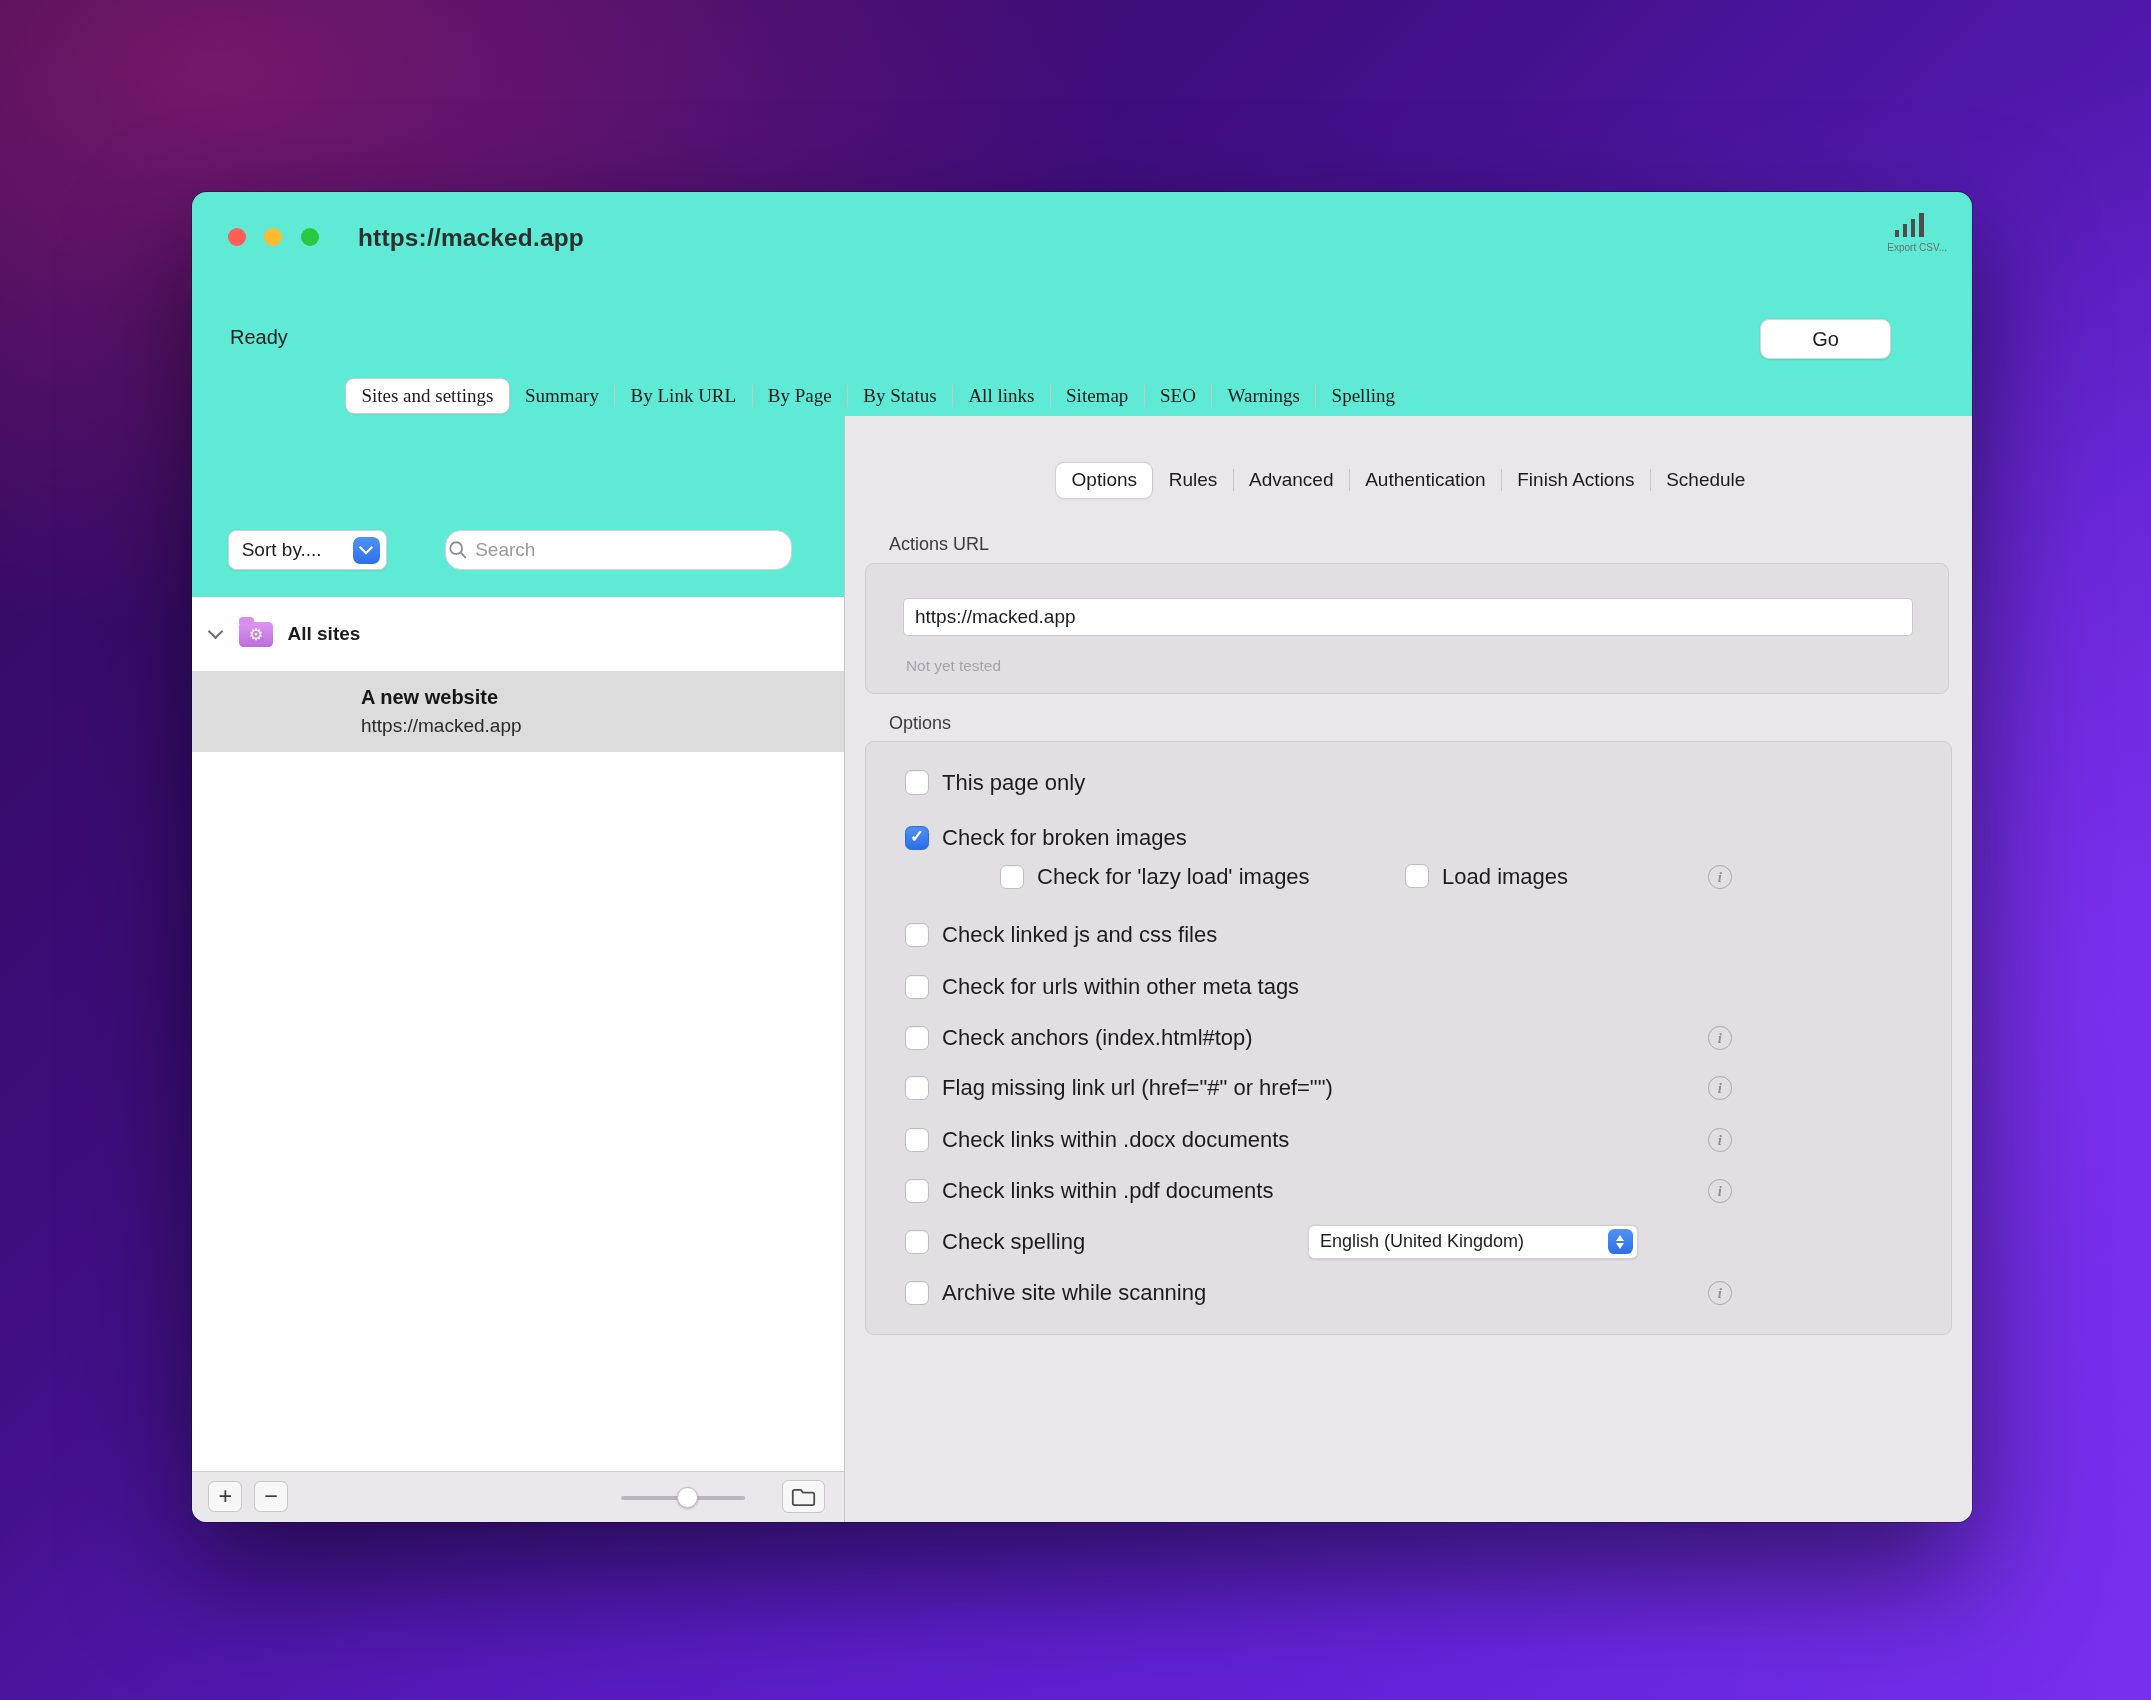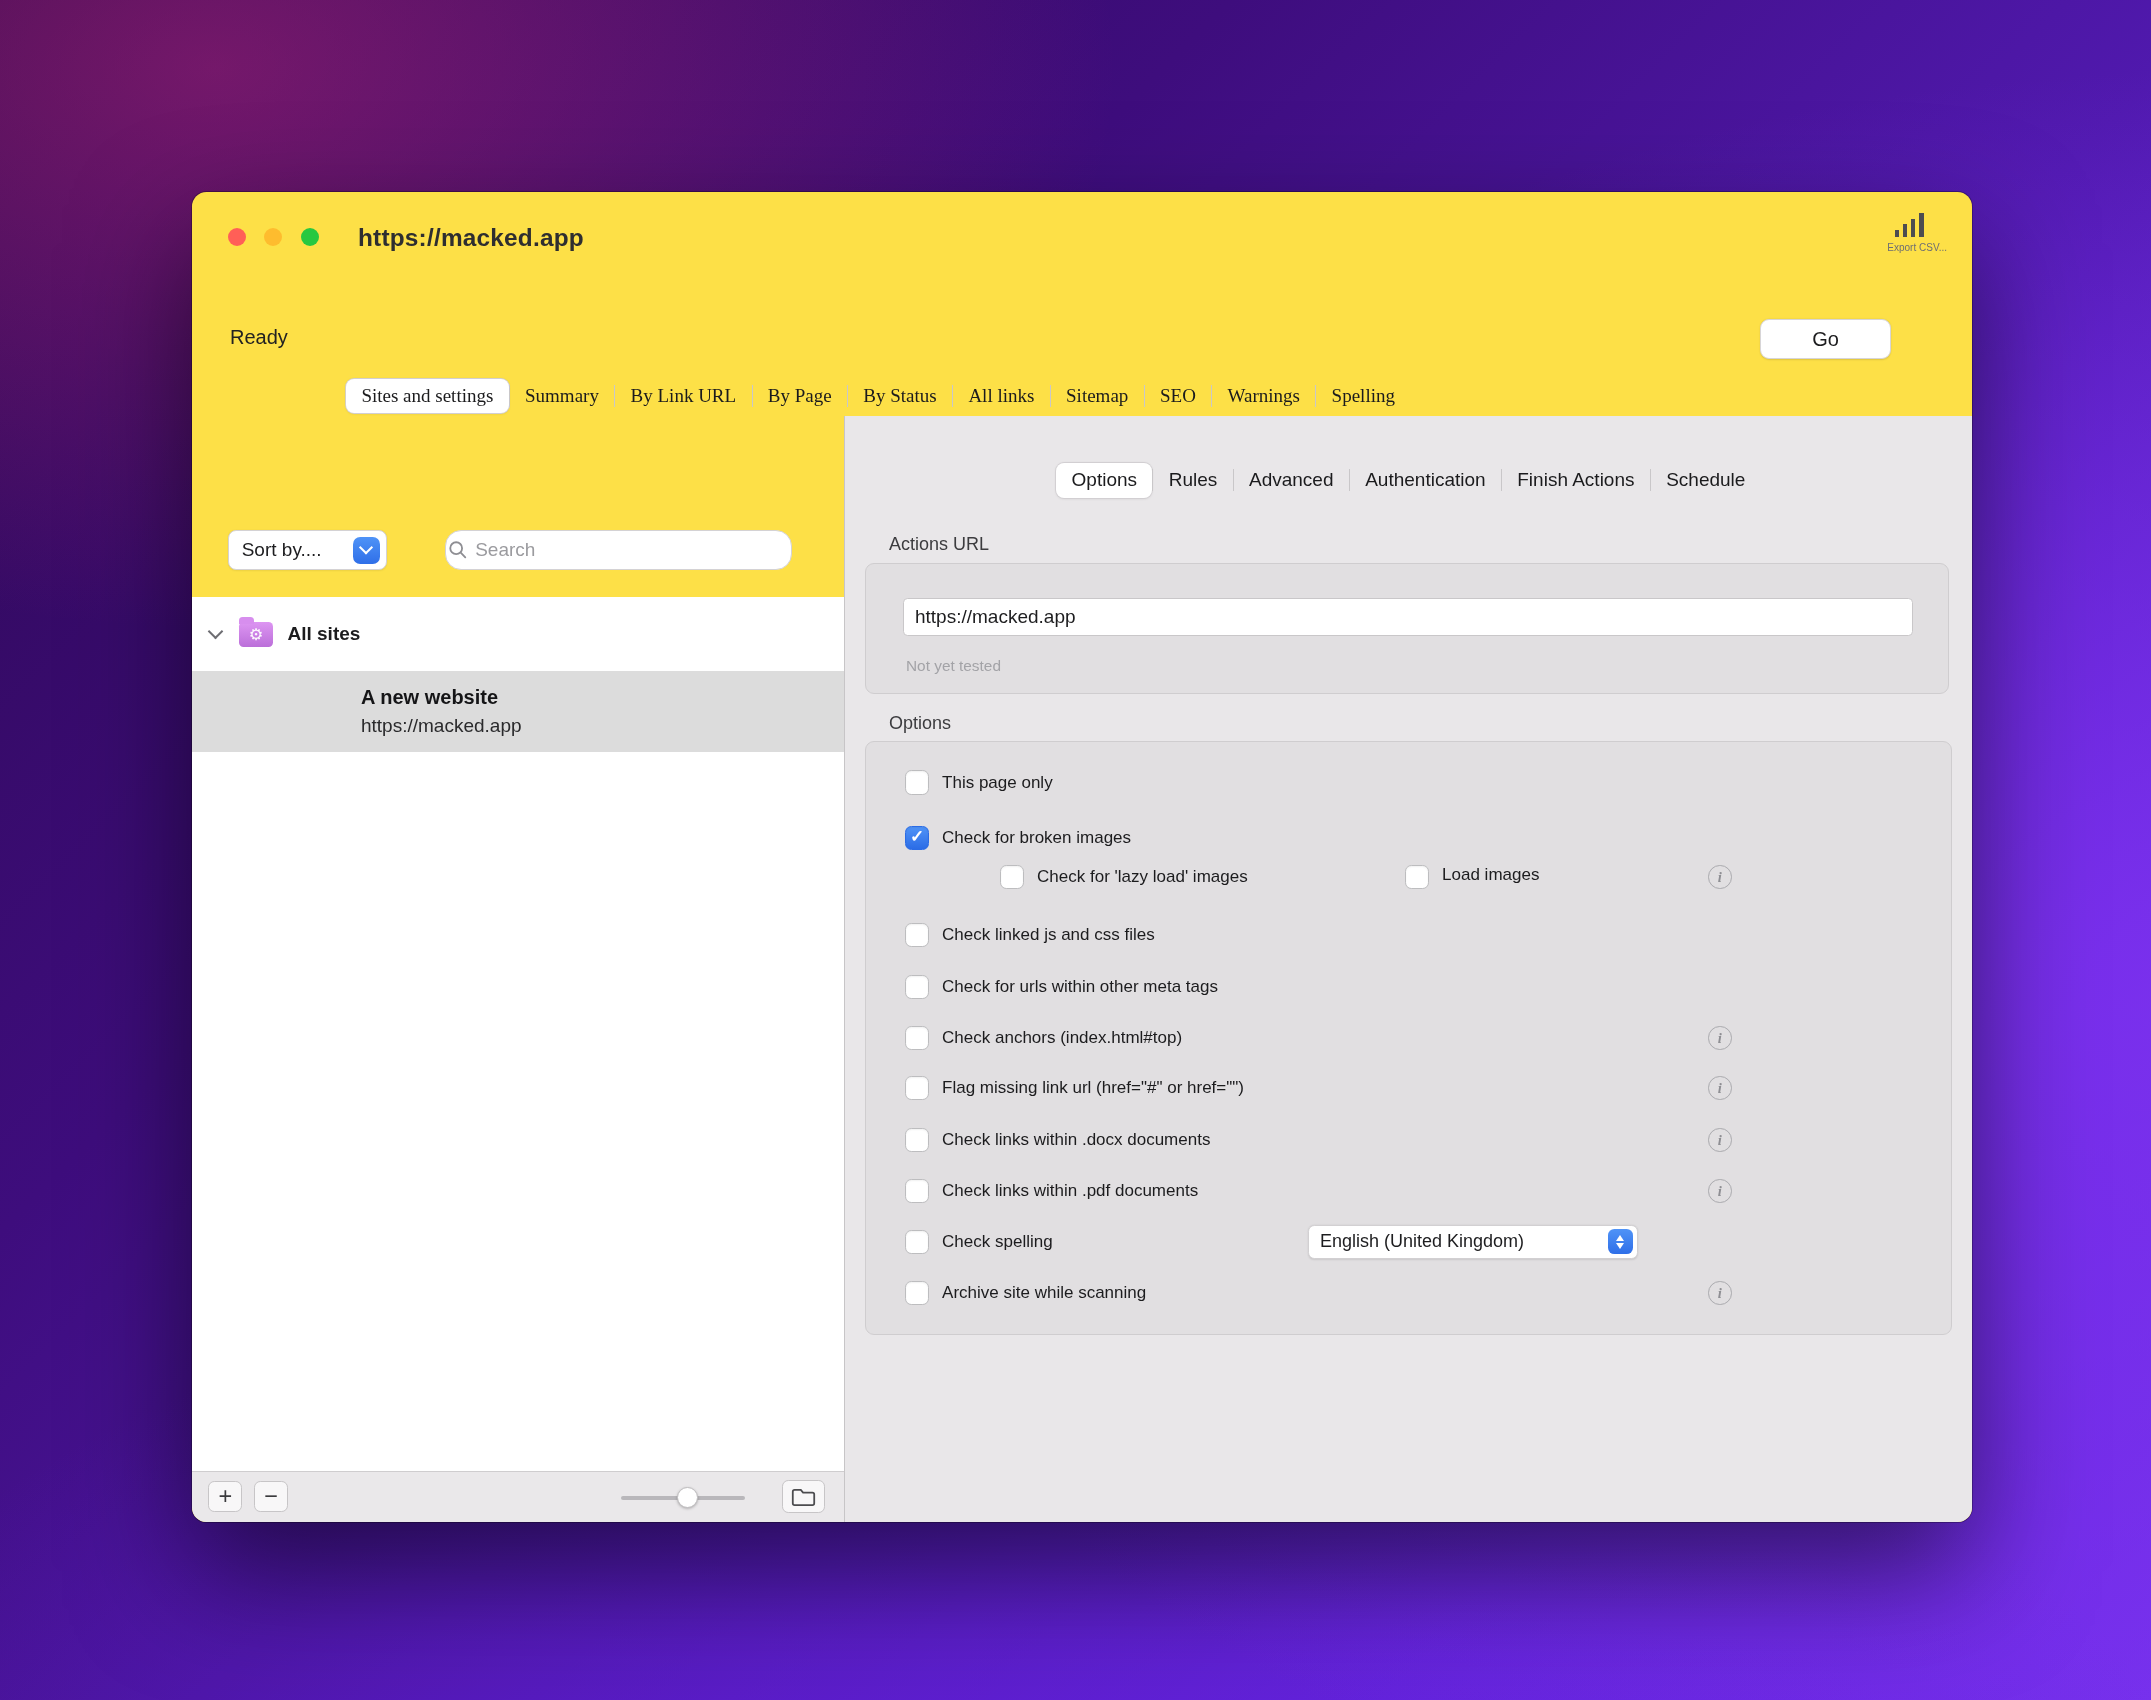--- a/index.html
+++ b/index.html
@@ -10,21 +10,21 @@
     overflow: hidden;
     background:
       radial-gradient(70% 55% at 10% 4%, rgba(226,48,132,0.38), rgba(226,48,132,0) 60%),
       radial-gradient(95% 75% at 104% 58%, rgba(126,50,240,0.85), rgba(126,50,240,0) 72%),
       radial-gradient(85% 60% at 45% 115%, rgba(96,30,216,0.75), rgba(96,30,216,0) 70%),
       linear-gradient(135deg, #2d0850 0%, #3e0d7d 32%, #5019ae 58%, #6526dd 80%, #7530ec 100%);
   }
 
   .window {
     position: absolute; left: 192px; top: 192px; width: 1780px; height: 1330px;
-    background: #fde047; border-radius: 14.5px; overflow: hidden;
+    background: #5eead4; border-radius: 14.5px; overflow: hidden;
     box-shadow: 0 50px 118px rgba(0,0,0,.55), 0 0 0 0.9px rgba(0,0,0,.28);
   }
 
   
   .traffic { position: absolute; top: 36px; width: 18px; height: 18px; border-radius: 50%; }
   .t-red   { left: 36px;  background: #ff5f57; }
   .t-yel   { left: 72px;  background: #febc2e; }
   .t-grn   { left: 109px; background: #28c840; }
   .window-title { position: absolute; left: 166px; top: 32px; font-size: 24.4px; font-weight: 700; color: #2e2e30; letter-spacing: 0.2px; }
   .export { position: absolute; right: 25px; top: 20px; display: flex; flex-direction: column; align-items: center; cursor: default; }
@@ -117,21 +117,21 @@
   .opt-row { position: absolute; left: 0; right: 0; height: 36px; display: flex; align-items: center; padding-left: 39px; }
   .opt-row.sub { padding-left: 134px; }
   .cb {
     width: 24.4px; height: 24.4px; border-radius: 6.3px; background: #fff;
     border: 0.9px solid #bdbdbf; box-shadow: inset 0 0.9px 1.8px rgba(0,0,0,.06);
     display: flex; align-items: center; justify-content: center; flex: none; cursor: default;
   }
   .cb .glyph { display: none; }
   .cb.checked { background: linear-gradient(#4f93f7, #2b6ce6); border-color: #2b6ce6; }
   .cb.checked .glyph { display: block; color: #fff; font-size: 17px; font-weight: 700; transform: translateY(-0.9px); }
-  .cb-label { margin-left: 12.7px; font-size: 17px; color: #1c1c1e; white-space: nowrap; }
+  .cb-label { margin-left: 12.7px; font-size: 22px; color: #1c1c1e; white-space: nowrap; }
   .sub-check2 { position: absolute; left: 539px; display: flex; }
   .info {
     position: absolute; left: 842px; top: 6.3px; width: 23.5px; height: 23.5px;
     border: 1.8px solid #aaaaae; border-radius: 50%; color: #8e8e93;
     display: flex; align-items: center; justify-content: center;
     font-size: 14.5px; font-family: "Liberation Serif", serif; font-style: italic; font-weight: 700; cursor: default;
   }
 
   .popup {
     position: absolute; left: 442px; top: 0.9px; width: 330px; height: 34px;

